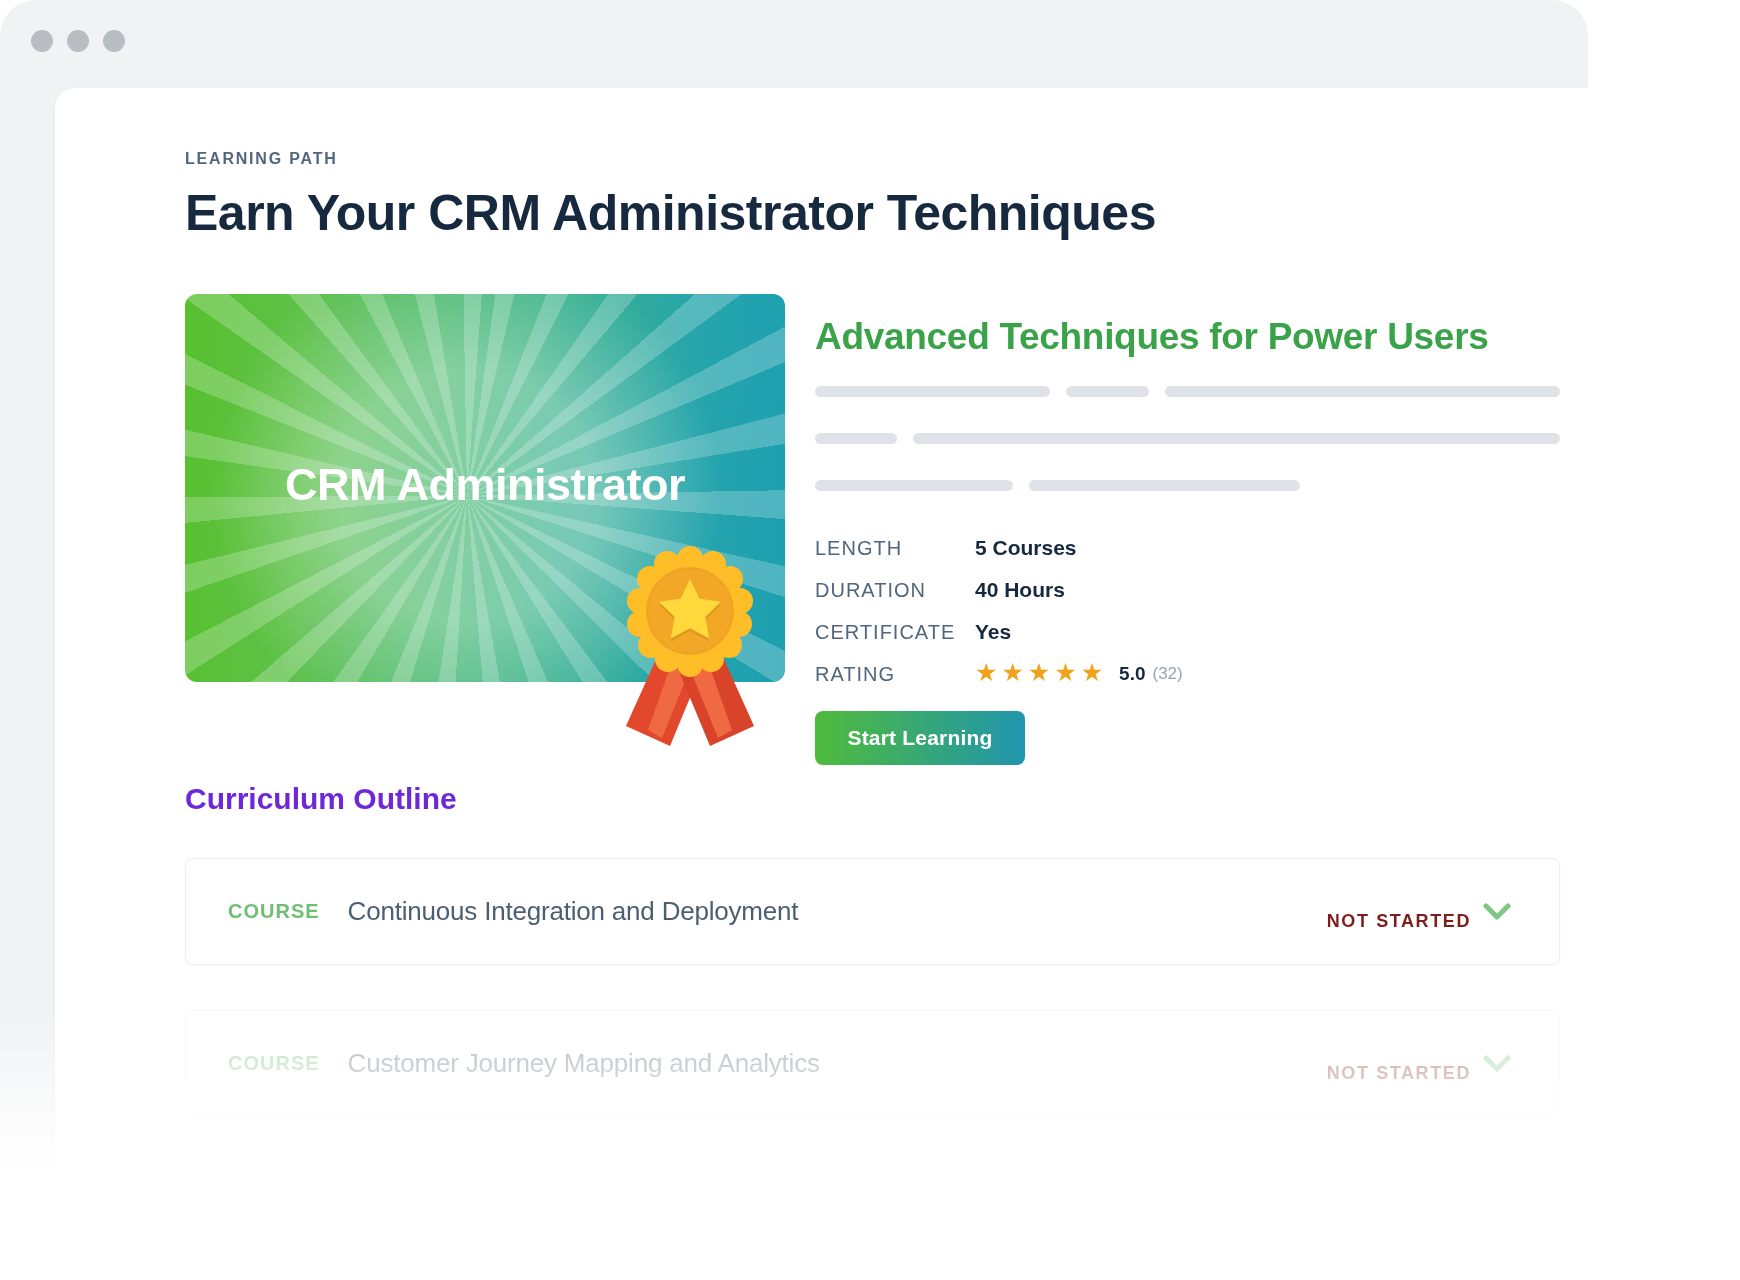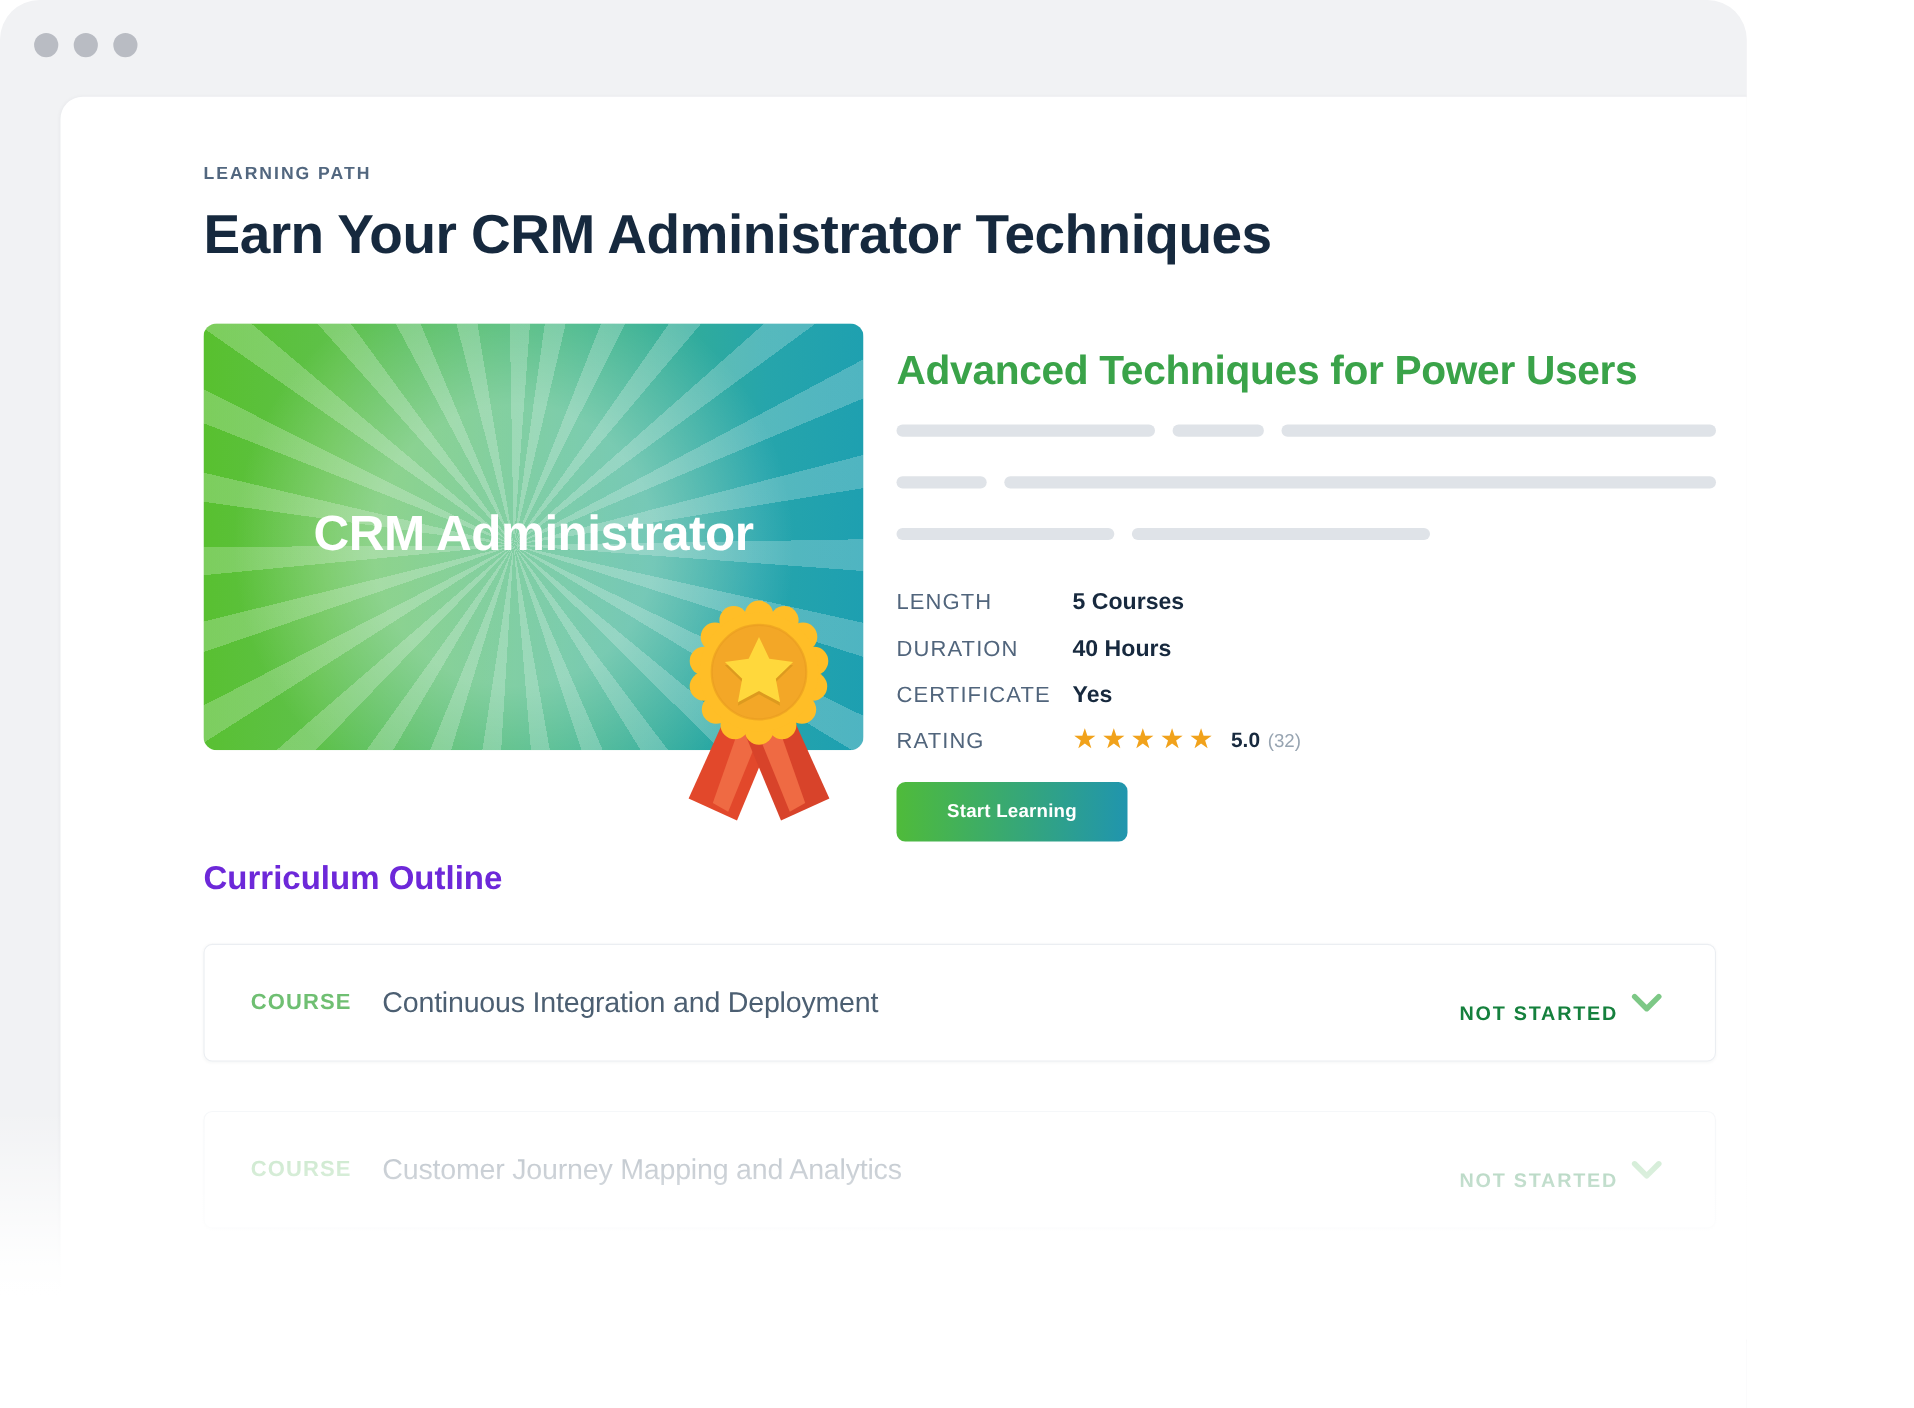--- a/index.html
+++ b/index.html
@@ -47,36 +47,36 @@
   .meta-table { margin-top:2px; }
   .meta-row { display:flex; align-items:center; height:42px; }
   .meta-label { width:160px; font-size:20px; color:#51657c; letter-spacing:1px; }
   .meta-value { font-size:21px; font-weight:700; color:#17293e; }
   .rating-stars { font-size:25px; color:#f1a21b; letter-spacing:4px; margin-right:12px;
                   line-height:1; padding-bottom:4px; }
   .rating-value { font-size:19px; font-weight:700; color:#17293e; margin-right:7px; }
   .rating-count { font-size:17px; color:#97a4b1; }
 
   .cta-button { margin-top:16px; width:210px; height:54px; border:none; border-radius:8px;
-    background:linear-gradient(90deg, #4fbb3a, #2095ae); color:#ffffff; font-size:17px;
+    background:linear-gradient(90deg, #4fbb3a, #2095ae); color:#ffffff; font-size:21px;
     font-weight:700; font-family:"Liberation Sans", sans-serif; cursor:pointer;
     display:flex; align-items:center; justify-content:center; letter-spacing:0.2px; }
 
   
   .curriculum-heading { margin-top:100px; font-size:30px; font-weight:700; color:#6d28d9; }
   .course-list { margin-top:42px; }
   .course-card { display:flex; align-items:center; height:107px; background:#ffffff;
     border:1px solid #ebeef2; border-radius:8px; box-shadow:0 1px 3px rgba(23,43,61,.04);
     padding:0 48px 0 42px; margin-bottom:45px; cursor:pointer; }
   .course-card.locked { opacity:0.45; }
   .course-badge { font-size:20px; font-weight:700; letter-spacing:1px; color:#6fbf72;
     margin-right:28px; }
   .course-title { font-size:26px; color:#4c5f72; flex:1; letter-spacing:-0.2px; }
   .course-status { display:flex; align-items:center; gap:12px; }
-  .status-label { font-size:18px; font-weight:700; letter-spacing:1.6px; color:#15803d;margin-top:19px; }
+  .status-label { font-size:18px; font-weight:700; letter-spacing:1.6px; color:#7f1d1d;margin-top:19px; }
 
   
   .bottom-fade { position:absolute; left:0; right:0; top:1010px; height:270px;
     background:linear-gradient(to bottom, rgba(255,255,255,0) 0%, rgba(255,255,255,.92) 52%, #ffffff 62%);
     pointer-events:none; z-index:5; }
 </style>
 </head>
 <body>
 
 <div class="page-root">

